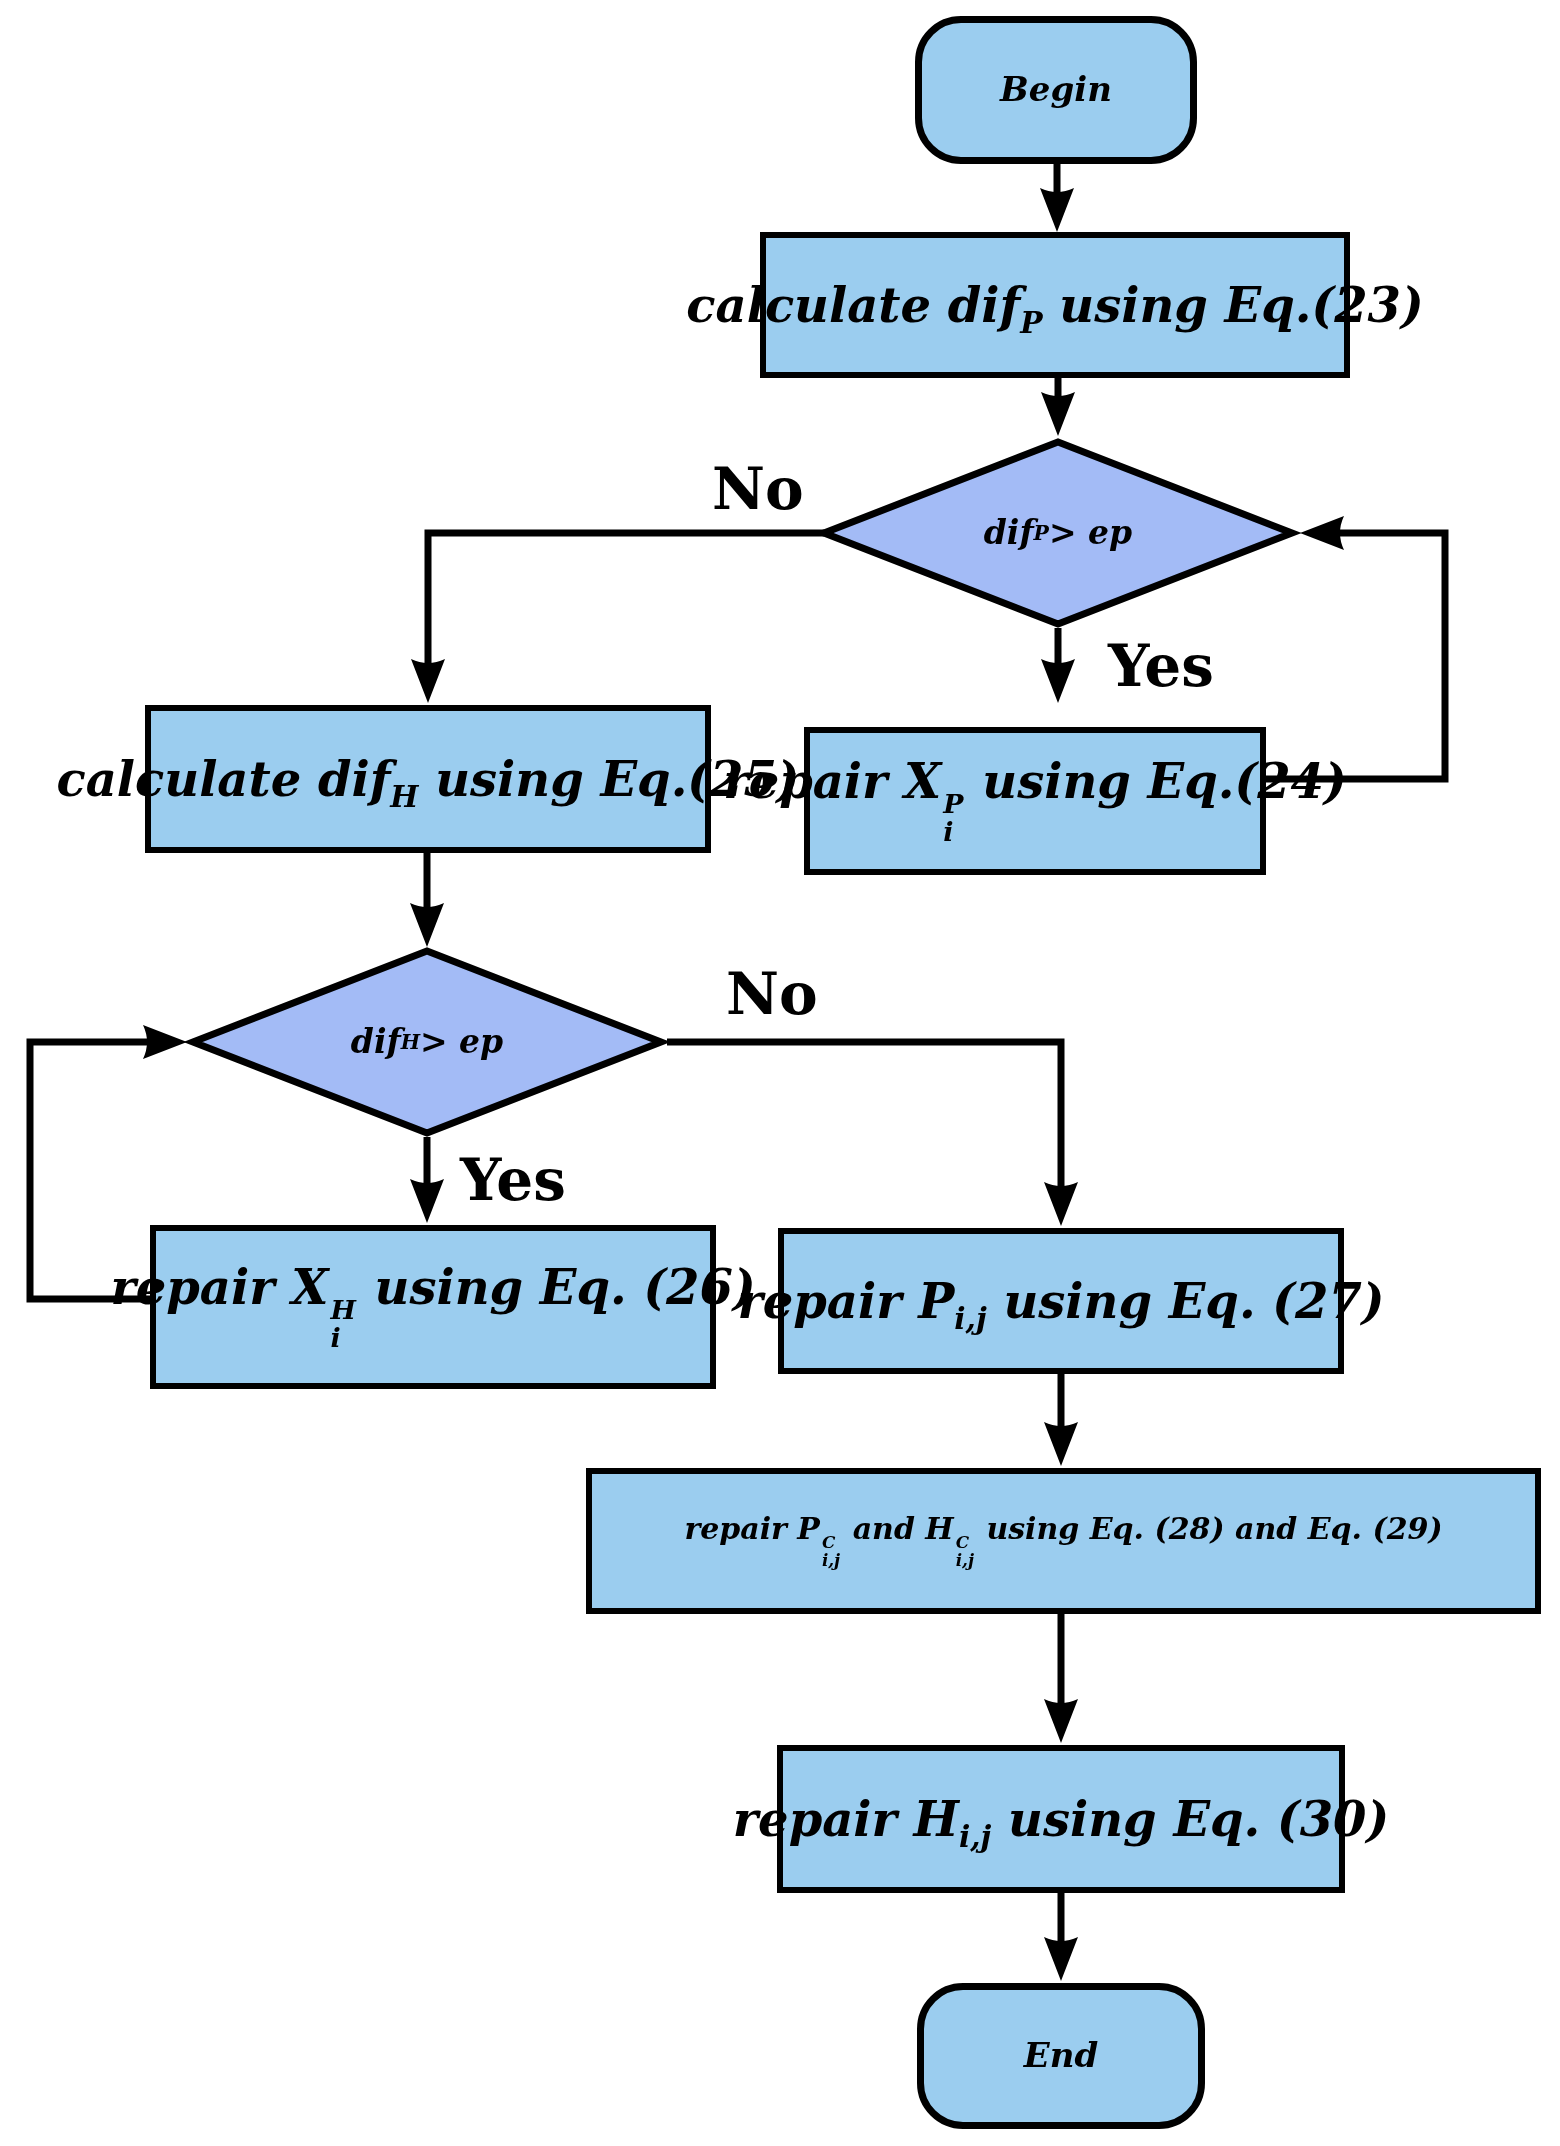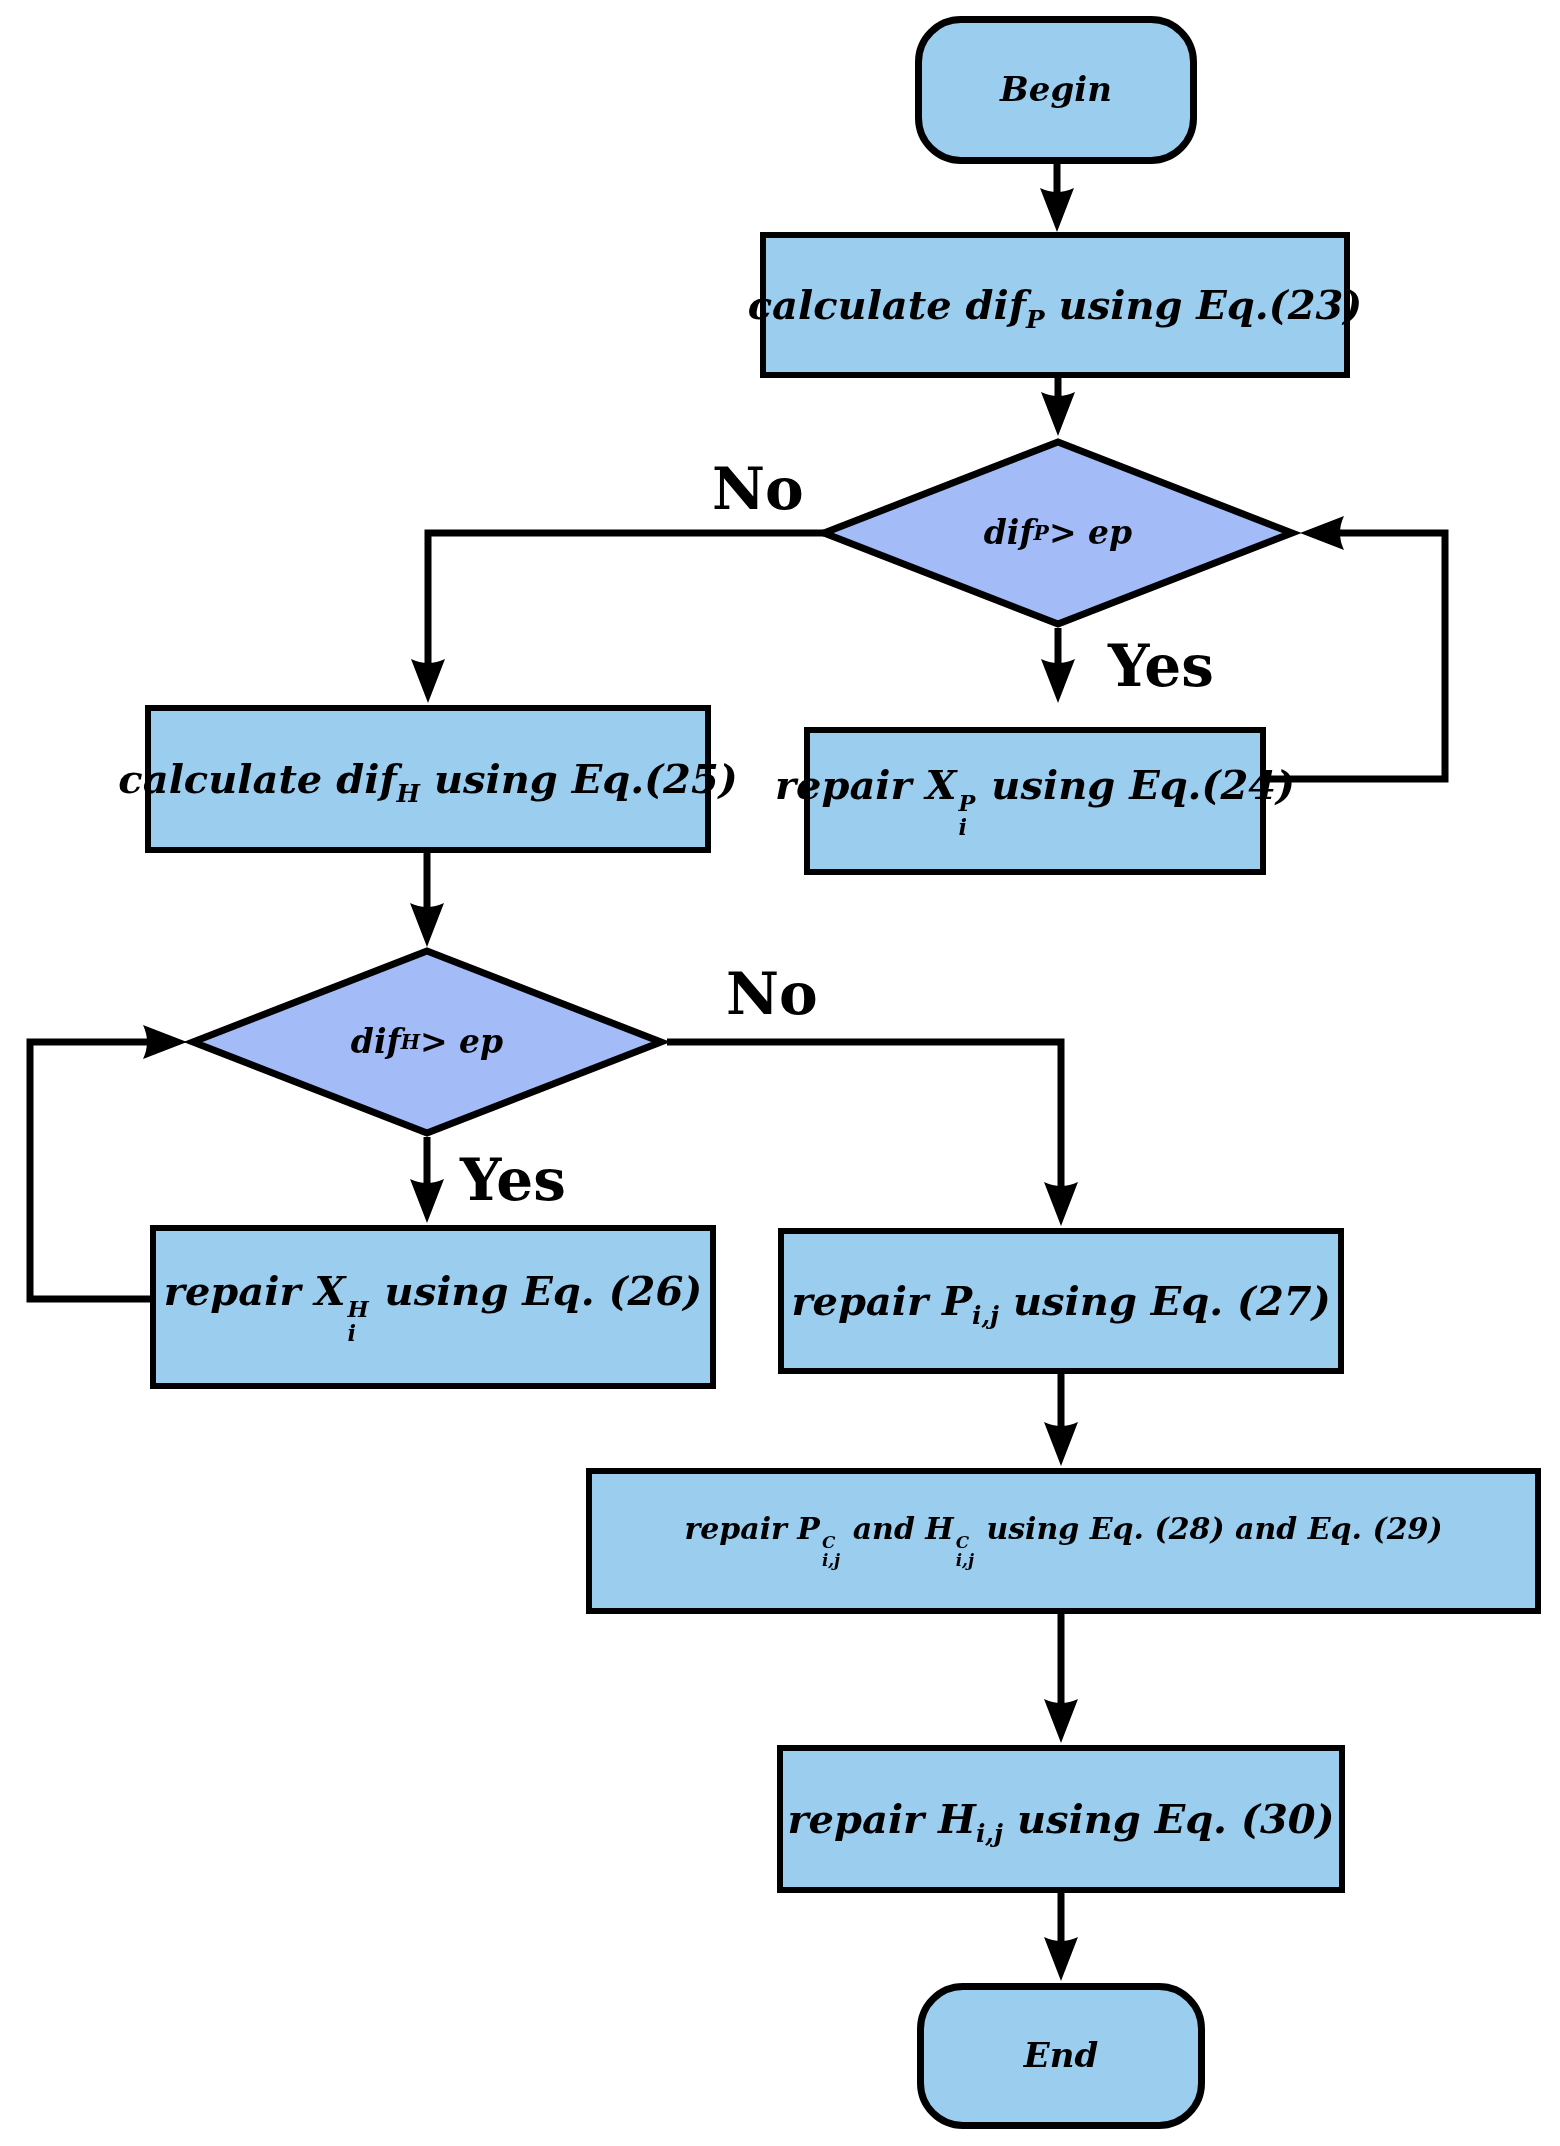--- a/index.html
+++ b/index.html
@@ -21,21 +21,21 @@
     position:absolute;
     box-sizing:border-box;
     background:var(--process-fill);
     border:6px solid var(--outline);
     display:flex;align-items:center;justify-content:center;
     z-index:2;
   }
   .terminal{border-radius:46px;border-width:7px;}
   .node-label{
     font-style:italic;font-weight:bold;
-    font-size:40px;color:#000;
+    font-size:48px;color:#000;
     text-align:center;line-height:1.1;
     padding:0 6px;white-space:nowrap;
   }
   .terminal .node-label{font-size:34px;}
   .node-label sub{font-size:0.62em;line-height:0;}
   .ss{
     display:inline-flex;flex-direction:column;align-items:flex-start;
     font-size:0.56em;line-height:1.05;vertical-align:-0.55em;
     margin-left:2px;margin-right:2px;
   }

